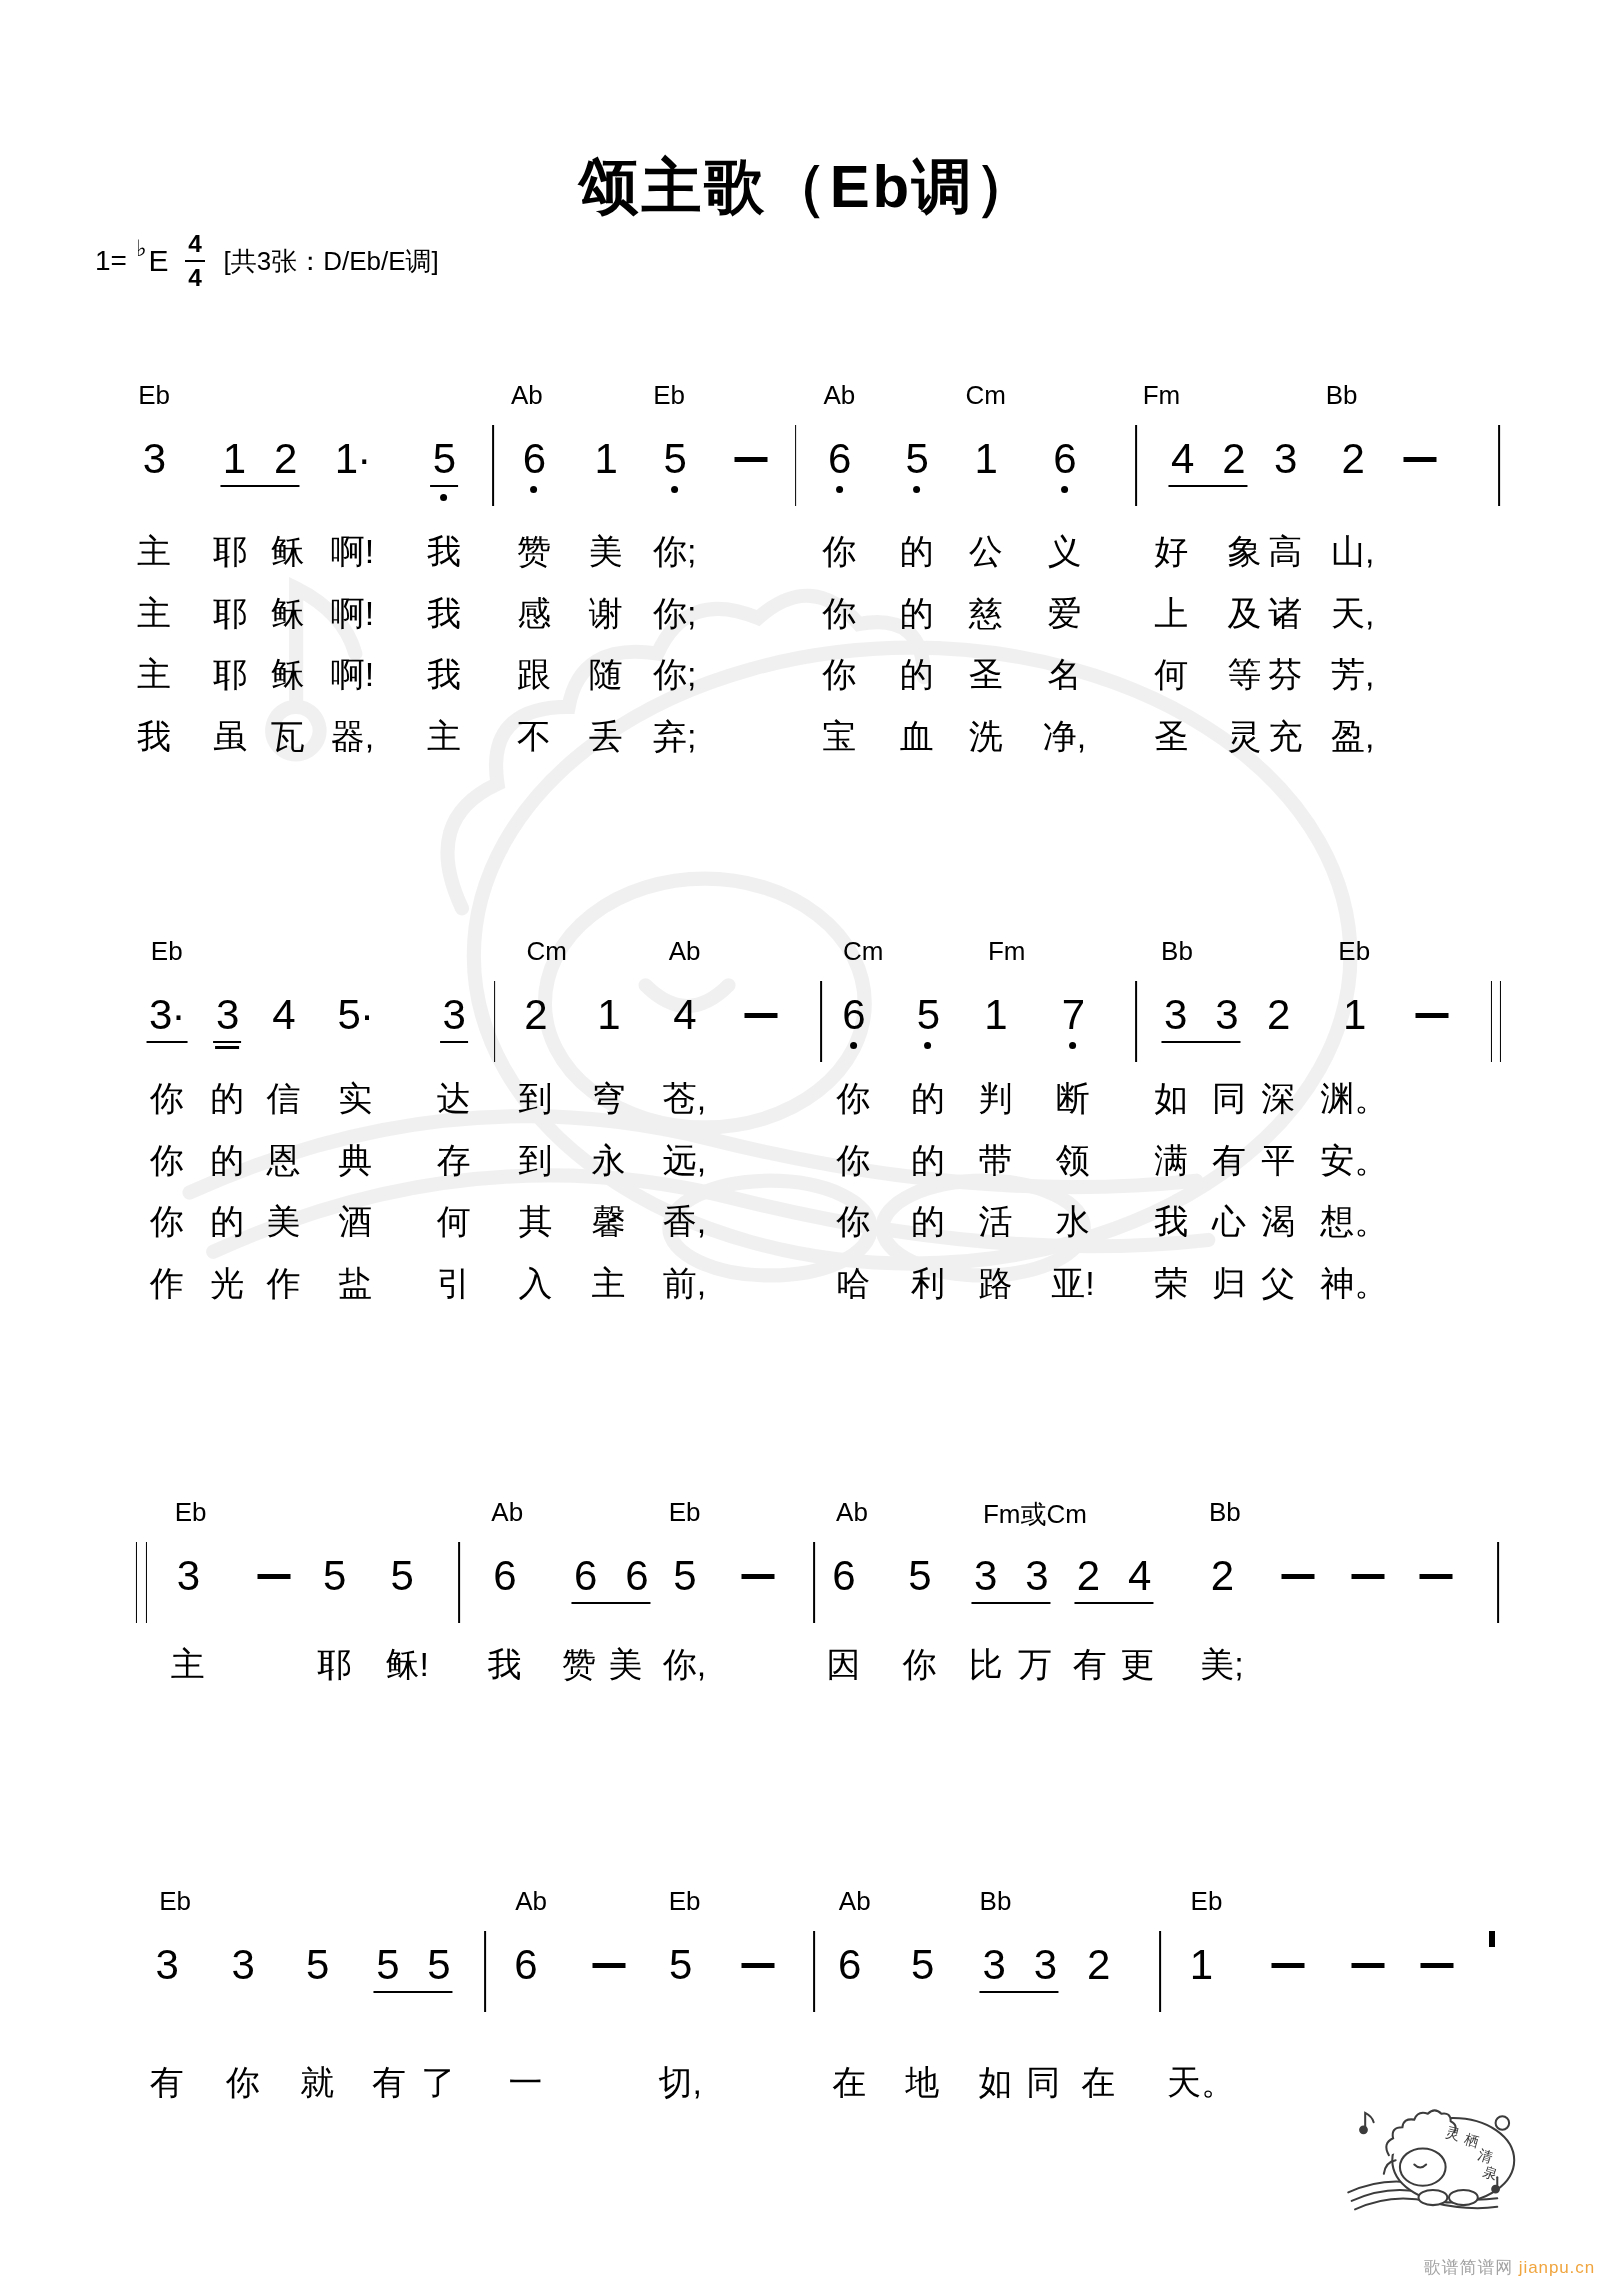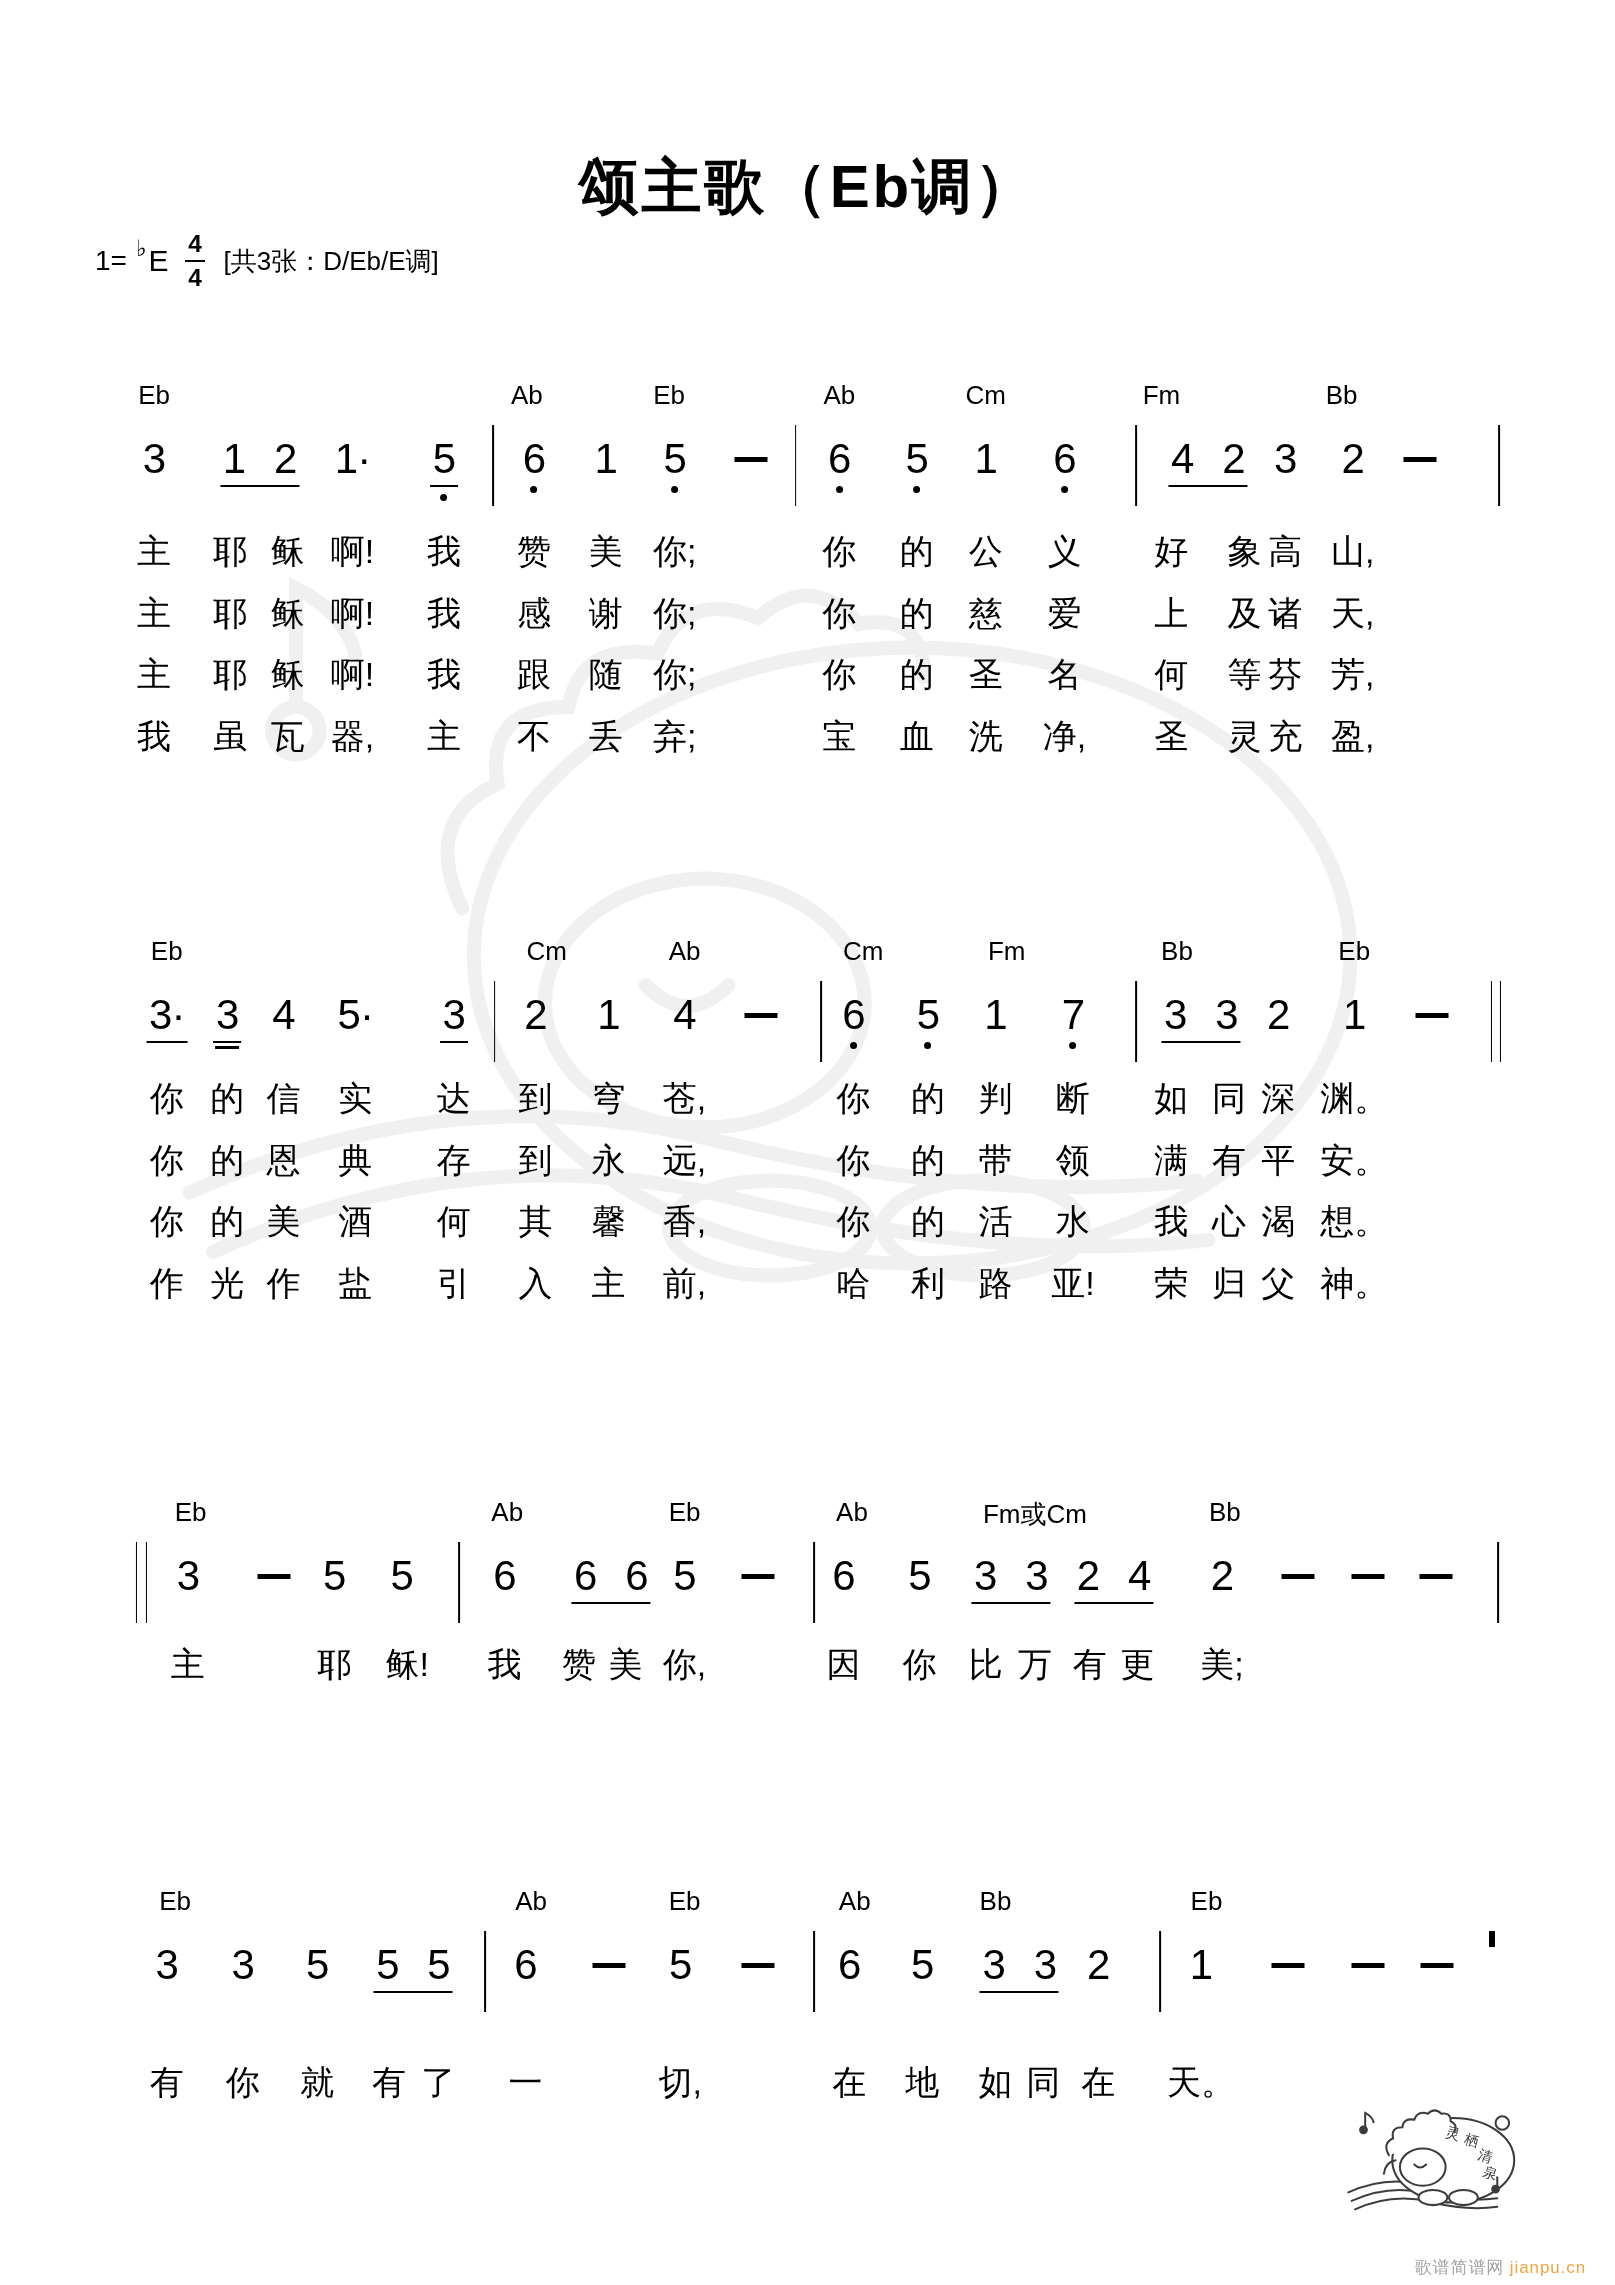--- a/index.html
+++ b/index.html
@@ -35,21 +35,21 @@
   .b1{width:1.8px;background:#000;}
   .b2{width:8.1px;border-left:1.8px solid #000;border-right:1.8px solid #000;}
   .bf{width:11px;border-left:1.8px solid #000;position:relative;}
   .bf::after{content:"";position:absolute;right:0;top:0;bottom:0;width:5.4px;background:#000;}
   .lyr{position:absolute;transform:translateX(-50%);font-size:34px;white-space:nowrap;}
   
   .footer{position:absolute;left:0;right:81px;top:2162px;text-align:center;
           font-family:"DejaVu Serif",serif;font-style:italic;font-weight:700;
           font-size:30px;letter-spacing:5.4px;}
   .logo{position:absolute;right:83px;top:2101px;}
-  .site{position:absolute;right:30px;top:2256px;font-size:17px;letter-spacing:0.9px;}
+  .site{position:absolute;right:21px;top:2256px;font-size:17px;letter-spacing:0.9px;}
   .site .gray{color:#a3a3a3;}
   .site .orange{color:#f0a53e;}
 </style>
 </head>
 <body>
 
 <div class="page">
 
   <svg class="watermark" width="1303" height="959" viewBox="0 0 220 160">
     <g fill="none" stroke="#000" stroke-width="2.4" stroke-linecap="round">

